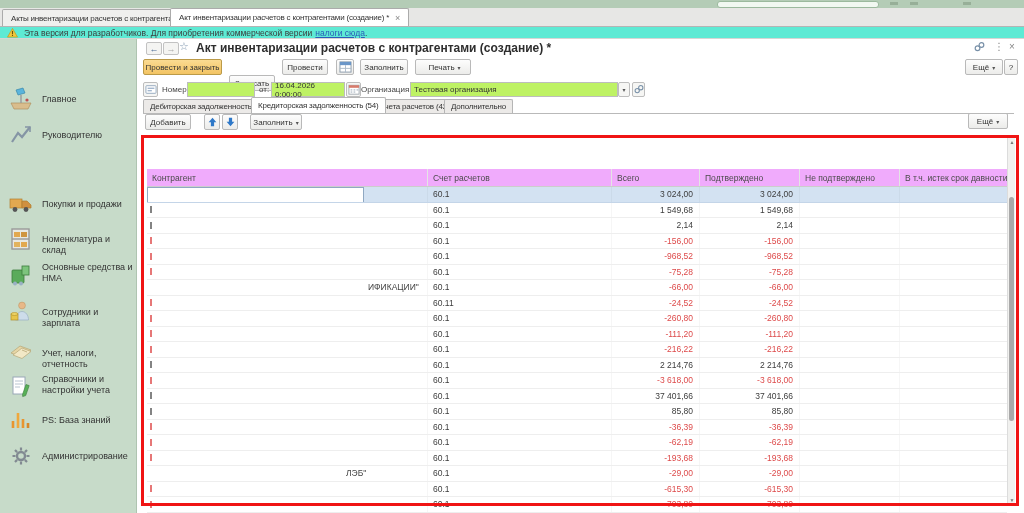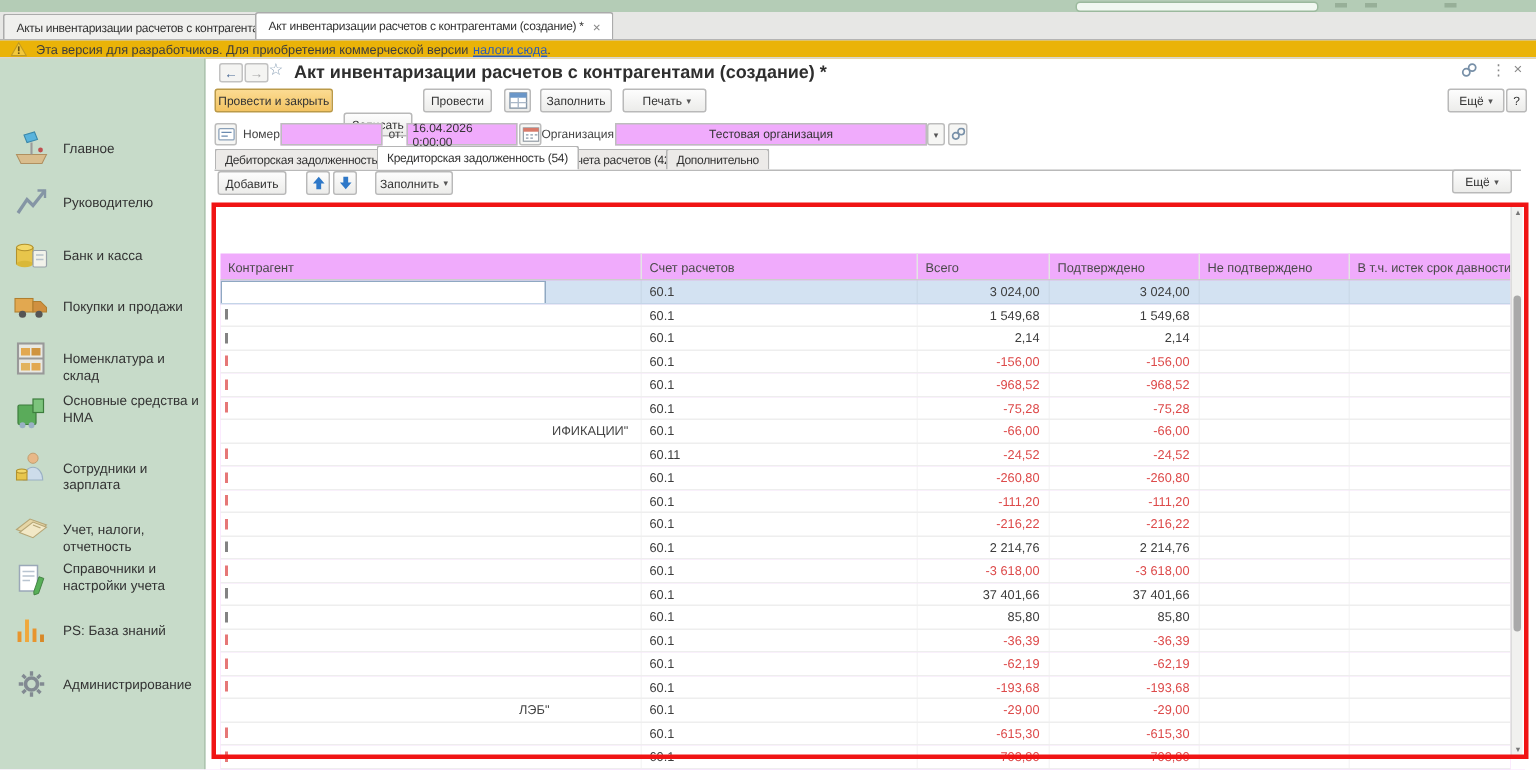--- a/index.html
+++ b/index.html
@@ -15,21 +15,21 @@
   .topbar-ico { position:absolute; top:2px; width:8px; height:3px; background:#8aa28c; opacity:.7; }
   
   .wtabs { position:absolute; left:0; top:8px; width:1024px; height:19px;
     background:#e7e7e5; border-bottom:1px solid #b4b4b4; }
   .wtab { position:absolute; bottom:0; height:17px; display:flex; align-items:center; gap:6px;
     padding:0 8px; border:1px solid #ababab; border-bottom:none; border-radius:2px 2px 0 0;
     background:#f0f0ee; font-size:8px; letter-spacing:-0.2px; color:#333; white-space:nowrap; }
   .wtab.active { height:18px; background:#fff; z-index:2; }
   .wtab .x { color:#888; font-size:9px; }
   
-  .warnbar { position:absolute; left:0; top:27px; width:1024px; height:12px; background:#eab308;
+  .warnbar { position:absolute; left:0; top:27px; width:1024px; height:12px; background:#5eead4;
     border-bottom:1px solid #d6d6d4; display:flex; align-items:center; font-size:8.5px; color:#3c3c3c; }
   .warnbar svg { margin:0 6px 0 7px; }
   .warnbar a { color:#2a5cb8; text-decoration:underline; cursor:pointer; margin-left:3px; }
   
   .sidebar { position:absolute; left:0; top:39px; width:137px; height:474px;
     background:#c7dbc9; border-right:1px solid #aec4b0; }
   .sb-item { position:absolute; left:0; width:137px; height:30px; cursor:pointer; }
   .sb-ico { position:absolute; left:8px; top:-2px; width:26px; height:24px; }
   .sb-lbl { position:absolute; left:42px; top:2px; width:92px; font-size:9px; line-height:10.5px; color:#333; }
   
@@ -40,22 +40,22 @@
   .btn .dd { font-size:6px; color:#555; }
   
   .navbtn { position:absolute; top:42px; width:16px; height:13px; border:1px solid #c2c2c2;
     border-radius:2px; background:#f4f4f2; font-size:9px; color:#4a6a96; display:flex; align-items:center; justify-content:center; }
   .navbtn.dis { color:#a8a8a8; }
   .star { position:absolute; left:179px; top:40px; font-size:11px; color:#8aa0b6; }
   .ftitle { position:absolute; left:196px; top:41px; font-size:12px; font-weight:bold; color:#2e2e2e; white-space:nowrap; }
   .winico { position:absolute; top:41px; font-size:10px; color:#888; cursor:pointer; }
   
   .flabel { position:absolute; top:85px; font-size:8px; color:#444; }
-  .finput { position:absolute; top:82px; height:15px; border:1px solid #bdbdbd; background:#f0abfc;
-    font-size:8px; color:#333; padding:0 3px; display:flex; align-items:center;justify-content:center; }
+  .finput { position:absolute; top:82px; height:15px; border:1px solid #bdbdbd; background:#bef264;
+    font-size:8px; color:#333; padding:0 3px; display:flex; align-items:center; }
   .sqbtn { position:absolute; height:15px; width:15px; border:1px solid #bdbdbd; border-radius:2px;
     background:#f6f6f4; display:flex; align-items:center; justify-content:center; }
   
   .dtabs { position:absolute; left:143px; top:98px; width:871px; height:16px; border-bottom:1px solid #b9b9b9; }
   .dtab { position:absolute; bottom:0; height:14px; border:1px solid #b5b5b5; border-bottom:none;
     border-radius:2px 2px 0 0; background:#eceae8; font-size:8px; letter-spacing:-0.2px; color:#333;
     display:flex; align-items:center; padding:0 6px; white-space:nowrap; cursor:pointer; }
   .dtab.active { height:16px; background:#fff; z-index:2; }
   
   .tbl { position:absolute; left:147px; top:137px; width:860px; height:367px; font-size:8.5px; background:#f0abfc;margin-top:32px; }
@@ -139,32 +139,20 @@
     </div>
     <div class="sb-item" style="top:86px">
       <span class="sb-ico">
         <svg width="26" height="24" viewBox="0 0 24 24">
             <polyline points="3,19 9,10 13,14 21,4" fill="none" stroke="#8595a5" stroke-width="2.2"></polyline>
             <polyline points="16,4 21,4 21,9" fill="none" stroke="#8595a5" stroke-width="1.6"></polyline>
           </svg>
       </span>
       <span class="sb-lbl" style="top:5px">Руководителю</span>
     </div>
-    <div class="sb-item" style="top:121px">
-      <span class="sb-ico">
-        <svg width="26" height="24" viewBox="0 0 24 24">
-            <rect x="2" y="7" width="11" height="11" fill="#e7c54b" stroke="#b2912c" stroke-width="0.7"></rect>
-            <ellipse cx="7.5" cy="7" rx="5.5" ry="2.2" fill="#f2d86a" stroke="#b2912c" stroke-width="0.7"></ellipse>
-            <ellipse cx="7.5" cy="18" rx="5.5" ry="2.2" fill="#d9b838"></ellipse>
-            <rect x="13" y="9" width="9" height="11" rx="1" fill="#f2f2ea" stroke="#98a2aa" stroke-width="0.8"></rect>
-            <path d="M15 12h5M15 15h5" stroke="#b8c2ca" stroke-width="1"></path>
-          </svg>
-      </span>
-      <span class="sb-lbl" style="top:5px">Банк и касса</span>
-    </div>
     <div class="sb-item" style="top:155px">
       <span class="sb-ico">
         <svg width="26" height="24" viewBox="0 0 24 24">
             <rect x="1" y="7" width="12" height="9" fill="#e2a850" stroke="#b07e2e" stroke-width="0.7"></rect>
             <path d="M13 9h5l4 4v3h-9z" fill="#d09040" stroke="#b07e2e" stroke-width="0.7"></path>
             <circle cx="6" cy="17.5" r="2.4" fill="#555"></circle>
             <circle cx="17" cy="17.5" r="2.4" fill="#555"></circle>
           </svg>
       </span>
       <span class="sb-lbl" style="top:5px">Покупки и продажи</span>

